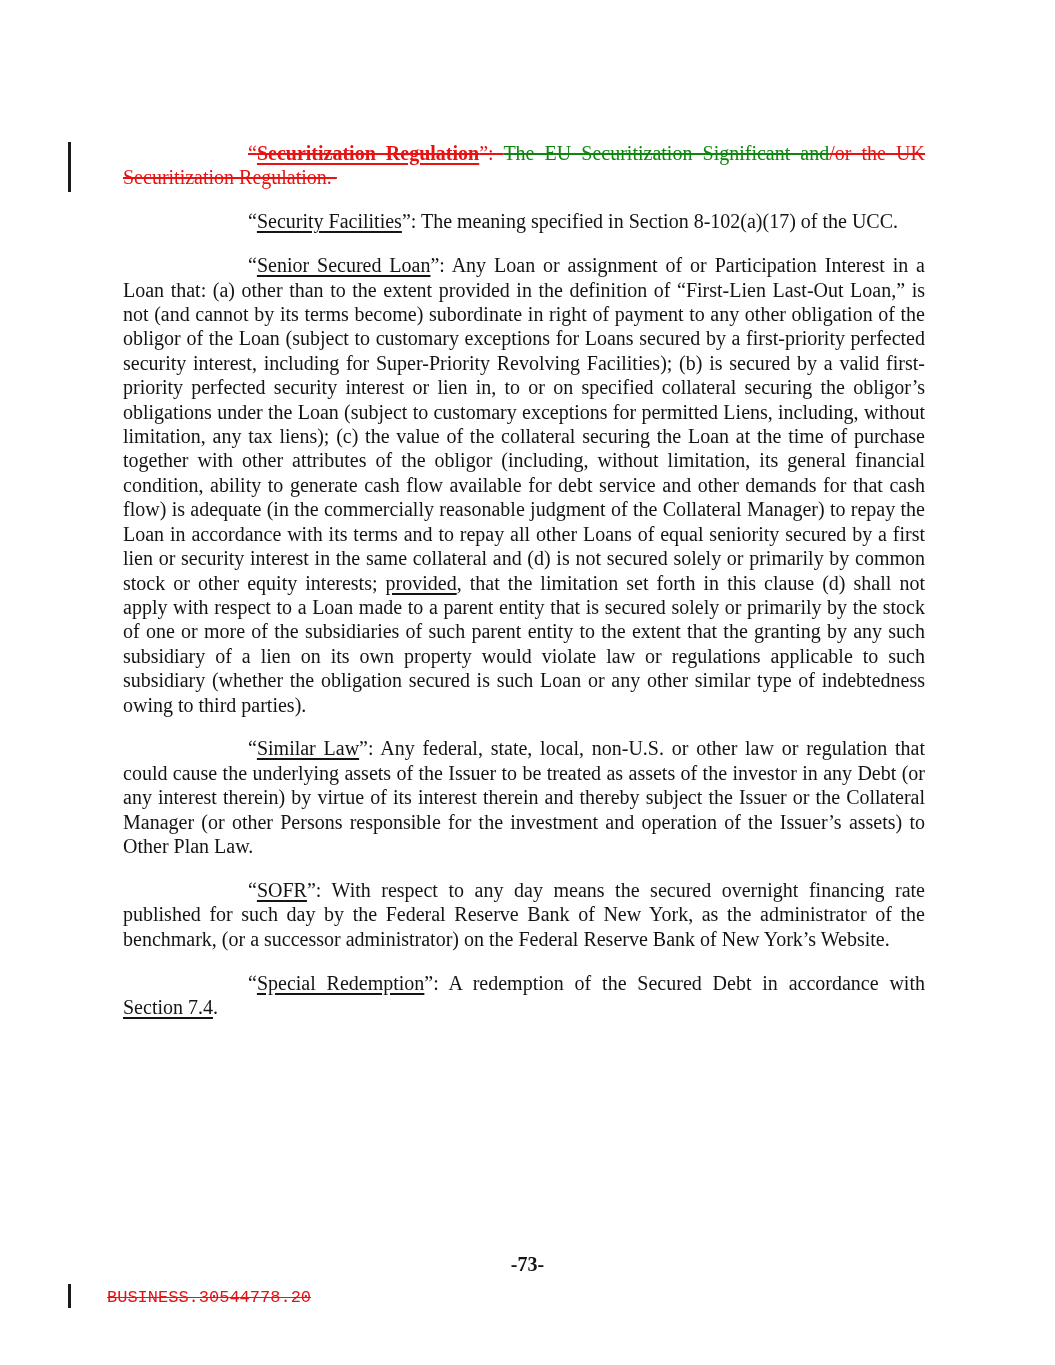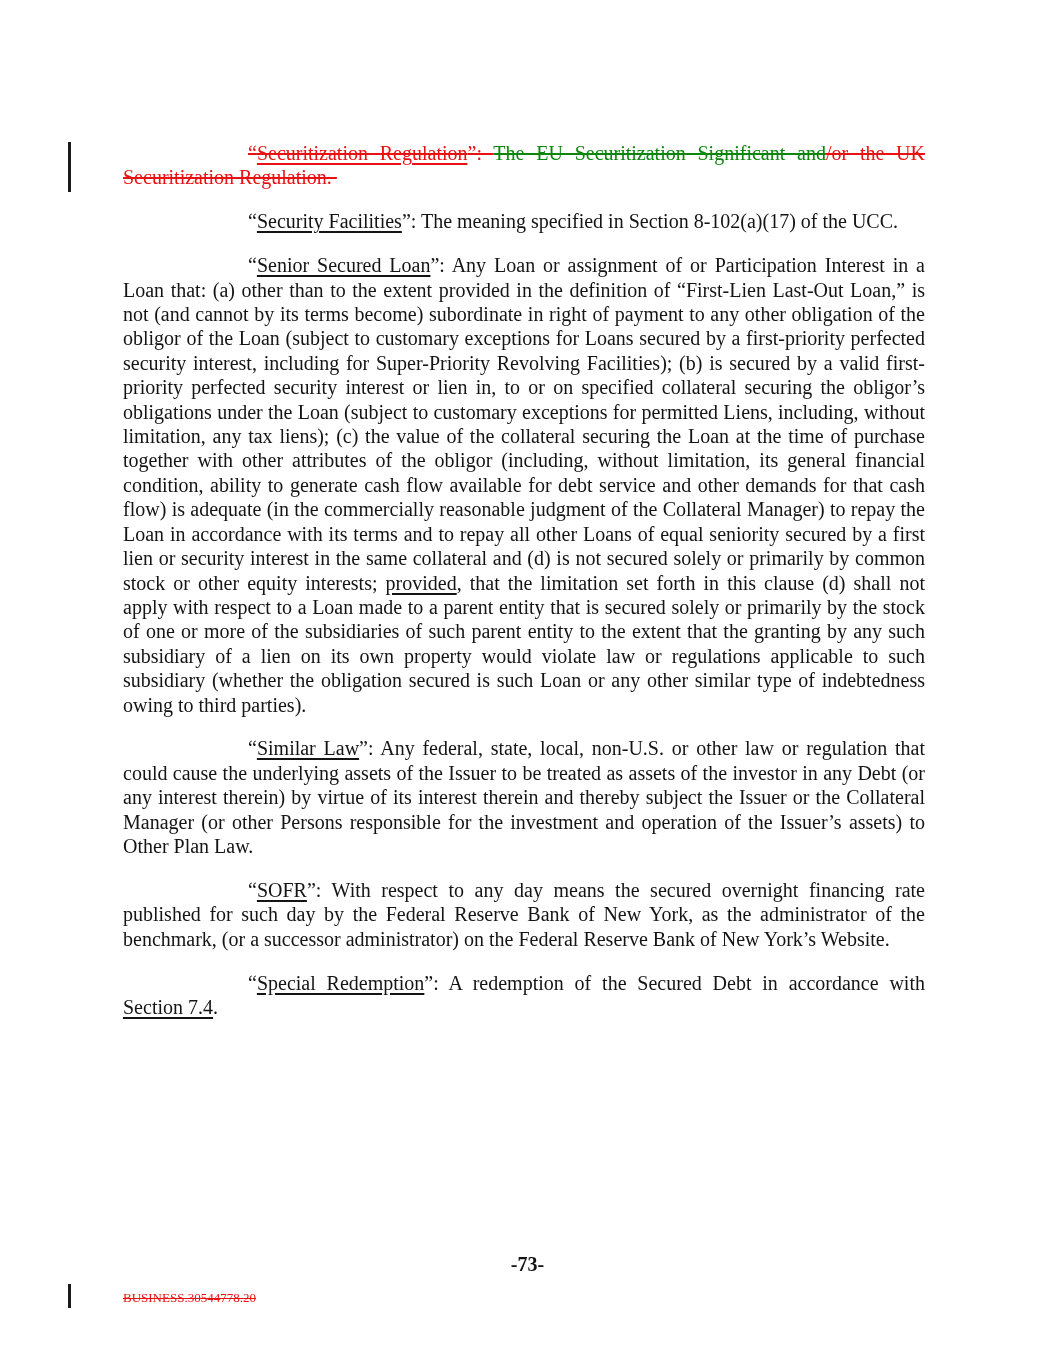--- a/index.html
+++ b/index.html
@@ -35,47 +35,49 @@
     text-decoration-thickness: 1.5px;
   }
   .strike {
     text-decoration-line: line-through;
     text-decoration-thickness: 1.5px;
   }
   .u.strike {
     text-decoration-line: underline line-through;
     text-underline-offset: 3px;
     text-decoration-thickness: 1.5px;
+    font-weight: bold;
   }
   .red   { color: var(--deleted-red); }
   .green { color: var(--inserted-green); }
   .change-bar {
     position: absolute;
     width: 2.5px;
     background: #1a1a1a;
   }
   .change-bar.top    { left: 68px; top: 142px;  height: 50px; }
   .change-bar.bottom { left: 68px; top: 1284px; height: 24px; }
   .page-number {
     position: absolute;
     left: 0;
     top: 1252px;
     width: 100%;
     text-align: center;
     font-weight: bold;
   }
   .footer-doc-id {
     position: absolute;
-    left: 123px;
+    left: 107px;
     top: 1288px;
-    font-size: 13px;
+    font-size: 17px;
     line-height: 20px;
     color: var(--deleted-red);
     text-decoration-line: line-through;
     text-decoration-thickness: 1.2px;
+    font-family: Liberation Mono, monospace;
   }
 </style>
 </head>
 <body>
 
 <div class="page">
   <div class="change-bar top"></div>
   <div class="doc-body">
       <p class="para"><span class="red strike">“</span><span class="red strike u">Securitization Regulation</span><span class="red strike">”: </span><span class="green strike"> The EU Securitization Significant and</span><span class="red strike">/or the UK Securitization Regulation.&nbsp;</span></p>
       <p class="para"><span>“</span><span class="u">Security Facilities</span><span>”:  The meaning specified in Section 8-102(a)(17) of the UCC.</span></p>

